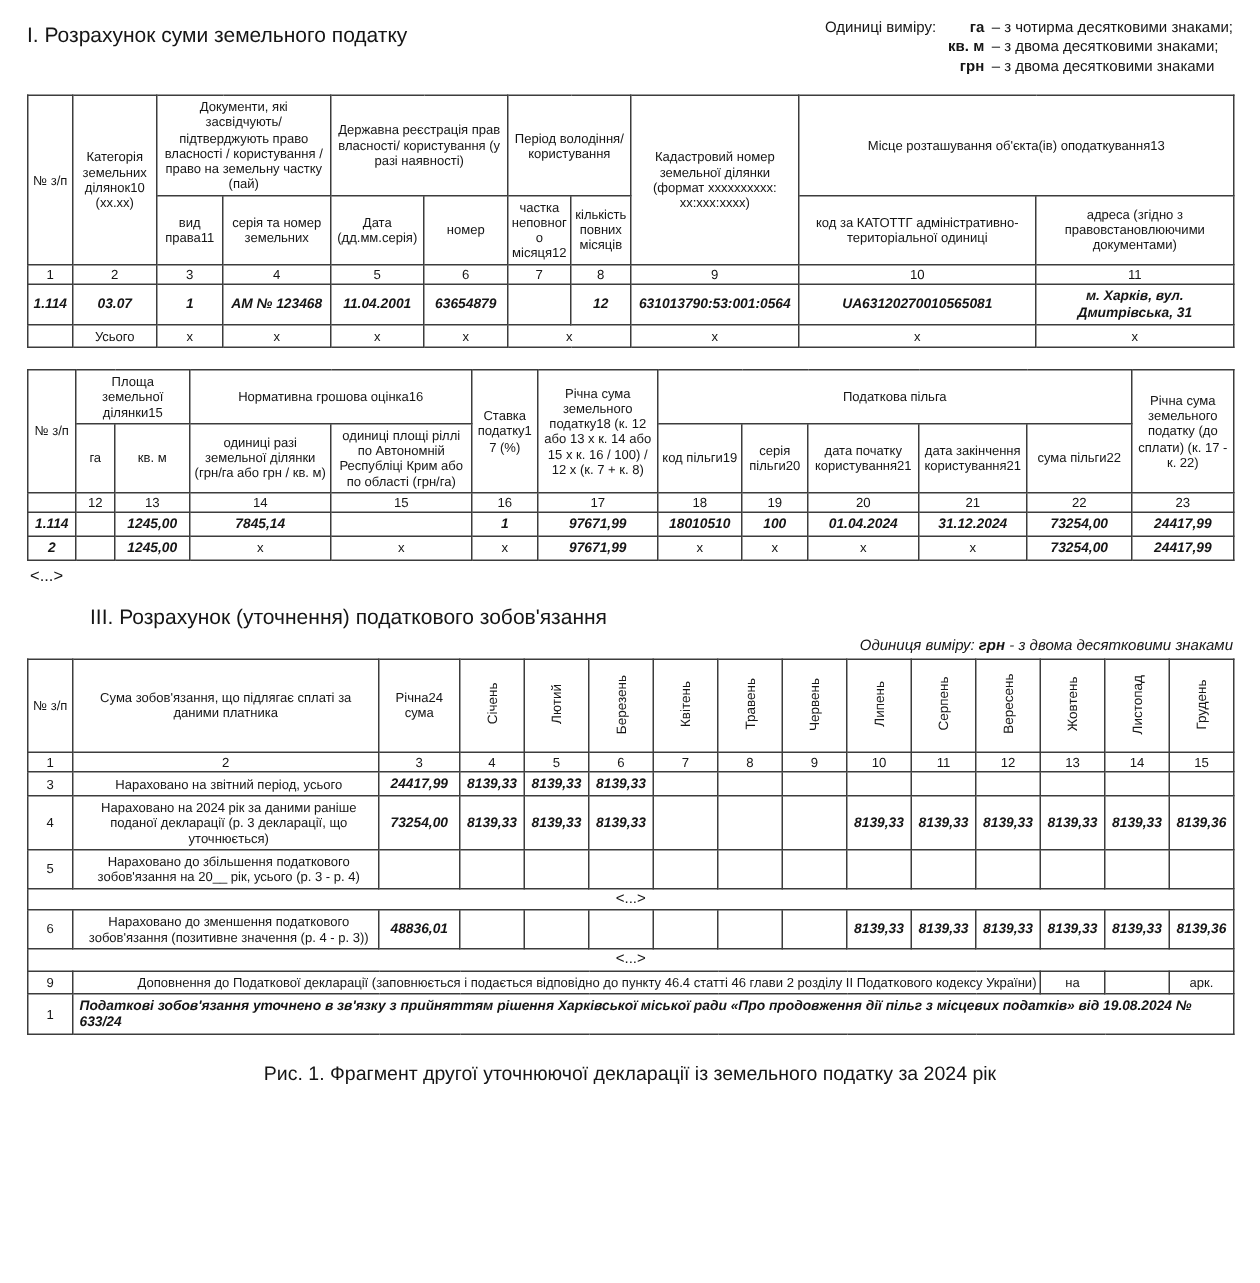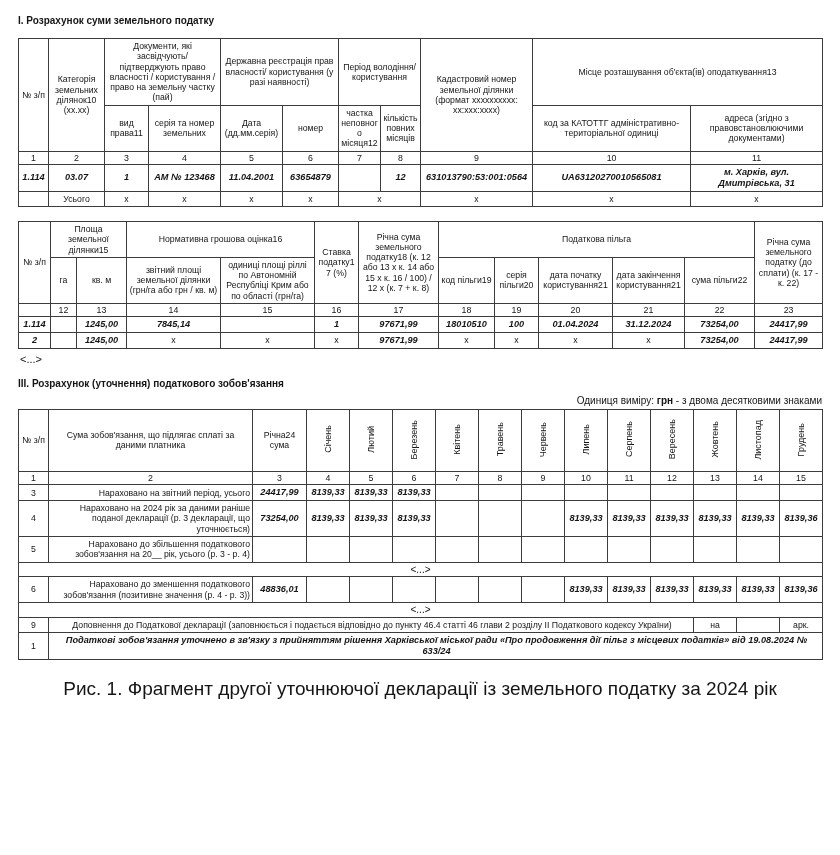--- a/index.html
+++ b/index.html
@@ -1,56 +1,67 @@
 <!DOCTYPE html>
 <html><head>
 <meta charset="utf-8">
 <style>
   * { margin:0; padding:0; box-sizing:border-box; }
   html,body { background:#fff; }
   body { width:840px; font-family:"Liberation Sans","DejaVu Sans",sans-serif; color:#151515; }
   .page { padding:12px 18px 8px; }
 
   .toprow { display:flex; justify-content:space-between; align-items:flex-start; margin-bottom:12px; }
-  .sec-title { font-size:10px; font-weight:bold; padding-top:3px; }
+  .sec-title { font-size:14px; font-weight:normal; padding-top:3px; }
   .units { display:flex; gap:8px; font-size:10px; line-height:1.3; }
   .units-grid { display:grid; grid-template-columns:auto auto; column-gap:5px; }
   .unit-name { font-weight:bold; text-align:right; white-space:nowrap; }
 
   table { border-collapse:collapse; table-layout:fixed; width:804px; }
   th,td { border:1px solid #3c3c3c; font-size:8.7px; line-height:1.18; padding:2px 2px;
           text-align:center; vertical-align:middle; font-weight:normal; overflow-wrap:break-word; }
   .t1 { margin-bottom:14px; }
   .t2 { margin-bottom:4px; }
   tr.nums td { font-size:8.8px; padding:1px; }
   tr.val td, td.val { font-weight:bold; font-style:italic; font-size:9.2px; }
   tr.val td.x, td.x { font-weight:normal; font-style:normal; font-size:8.8px; }
 
   .ellipsis-line { font-size:11px; margin:4px 0 10px 2px; }
-  .s3row { margin-bottom:2px; }
-  .s3units { text-align:right; font-size:10px; margin-bottom:3px; }
+  .s3row { margin-bottom:2px;margin-left:42px; }
+  .s3units { text-align:right; font-size:10px; margin-bottom:3px;font-style:italic; }
   .s3units b { font-weight:bold; }
   .s3 .sec-title { margin-bottom:6px; }
 
   .t3 th.month { height:62px; padding:3px 0; }
   .vert { writing-mode:vertical-rl; transform:rotate(180deg); display:inline-block; white-space:nowrap; font-size:9px; }
-  .t3 td.lbl { text-align:right; padding-left:6px; }
+  .t3 td.lbl { text-align:center; padding-left:6px; }
   .t3 td.ell { font-size:10px; padding:1px; }
-  .t3 td.num9txt { text-align:center; padding-left:4px; }
-  .t3 td.finaltxt { text-align:center; padding-left:4px; font-weight:bold; font-style:italic; font-size:9.2px; }
-
-  .caption { text-align:center; font-size:19px; margin-top:18px; }
+  .t3 td.num9txt { text-align:right; padding-left:4px; }
+  .t3 td.finaltxt { text-align:left; padding-left:4px; font-weight:bold; font-style:italic; font-size:9.2px; }
+
+  .caption { text-align:center; font-size:13px; margin-top:18px; }
 </style>
 </head>
 <body>
 
 <div class="page">
 
   <div class="toprow">
     <div class="sec-title">І. Розрахунок суми земельного податку</div>
+    <div class="units">
+      <span>Одиниці виміру:</span>
+      <div class="units-grid">
+        <span class="unit-name">га</span>
+        <span>–  з чотирма десятковими знаками;</span>
+        <span class="unit-name">кв. м</span>
+        <span>–  з двома десятковими знаками;</span>
+        <span class="unit-name">грн</span>
+        <span>–  з двома десятковими знаками</span>
+      </div>
+    </div>
   </div>
 
   <table class="t1">
     <colgroup>
       <col style="width:30px">
         <col style="width:56px">
         <col style="width:44px">
         <col style="width:72px">
       <col style="width:62px">
         <col style="width:56px">
@@ -143,21 +154,21 @@
         <th colspan="2">Площа земельної ділянки15</th>
         <th colspan="2">Нормативна грошова оцінка16</th>
         <th rowspan="2">Ставка податку17 (%)</th>
         <th rowspan="2">Річна сума земельного податку18 (к. 12 або 13 х к. 14 або 15 х к. 16 / 100) / 12 х (к. 7 + к. 8)</th>
         <th colspan="5">Податкова пільга</th>
         <th rowspan="2">Річна сума земельного податку (до сплати) (к. 17 - к. 22)</th>
       </tr>
       <tr>
         <th>га</th>
         <th>кв. м</th>
-        <th>звітний площі земельної ділянки (грн/га або грн / кв. м)</th>
+        <th>одиниці разі земельної ділянки (грн/га або грн / кв. м)</th>
         <th>одиниці площі ріллі по Автономній Республіці Крим або по області (грн/га)</th>
         <th>код пільги19</th>
         <th>серія пільги20</th>
         <th>дата початку користування21</th>
         <th>дата закінчення користування21</th>
         <th>сума пільги22</th>
       </tr>
       <tr class="nums">
         <td></td>
         <td>12</td>

